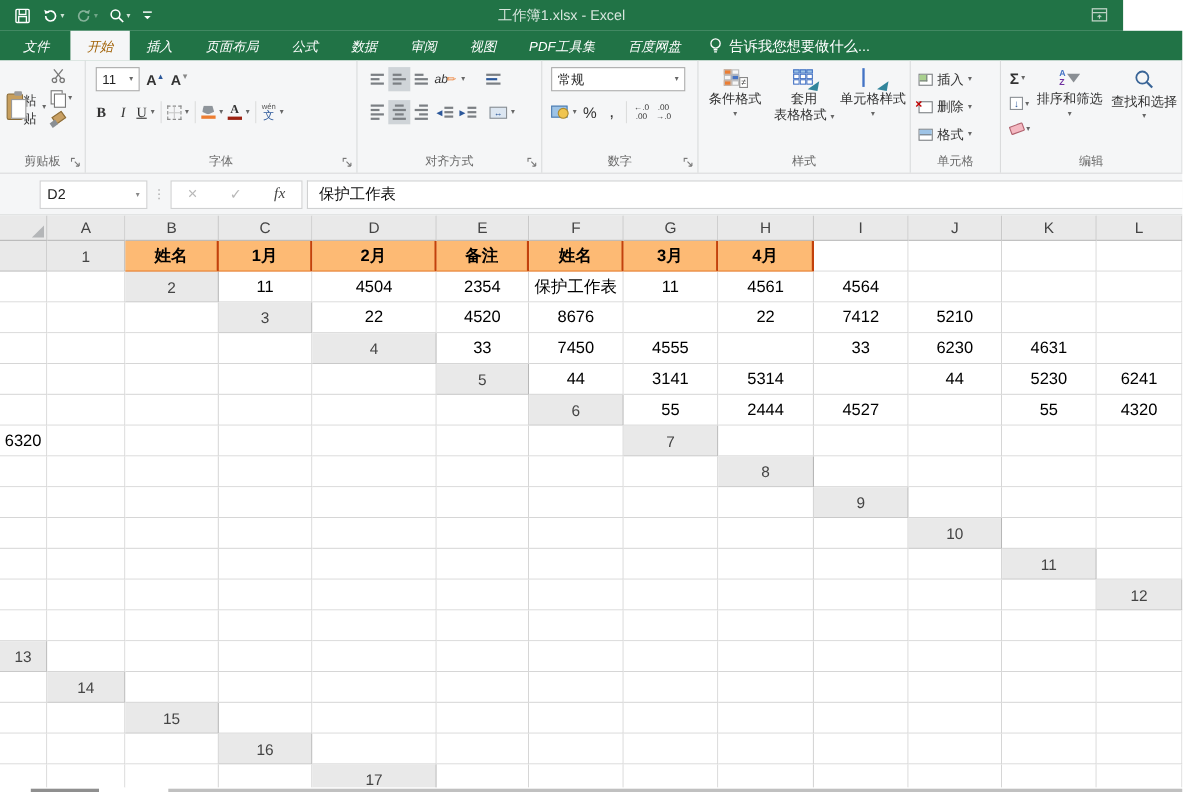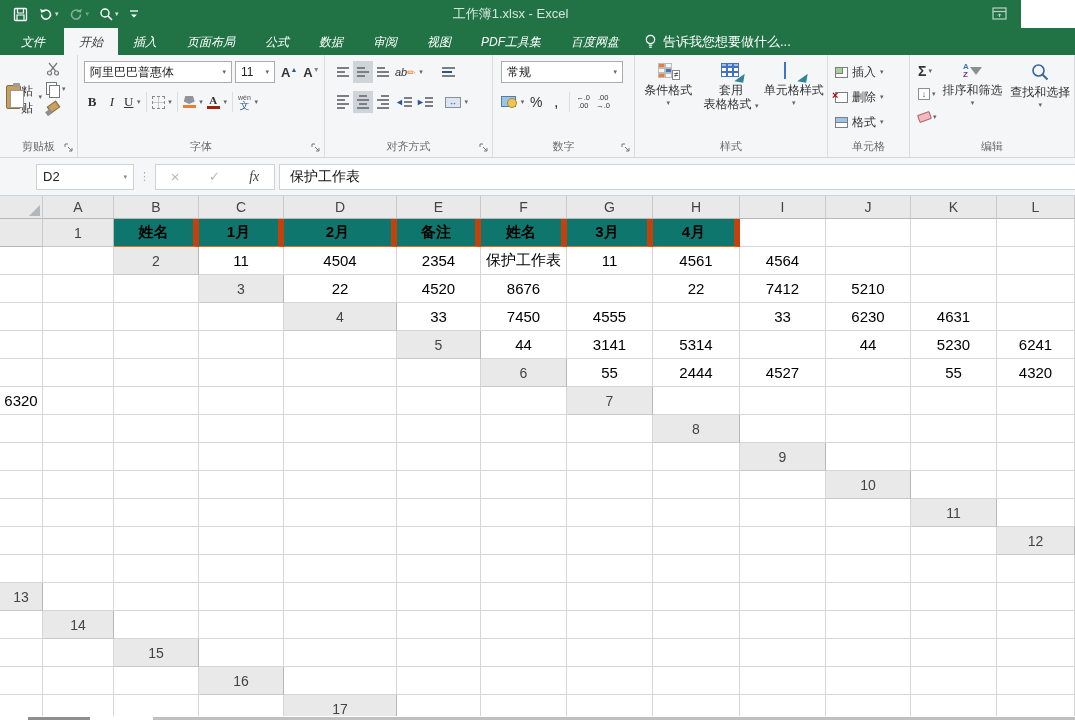--- a/index.html
+++ b/index.html
@@ -12,21 +12,21 @@
   .qat-btn { display:flex; align-items:center; gap:2px; color:#fff; padding:2px 3px; }
   .qat-btn .dd { font-size:7px; color:#cfe3d6; }
   .dim { opacity:.45; }
   .win-title { position:absolute; left:0; right:0; text-align:center; color:rgba(255,255,255,.82); font-size:13px; }
   .ribbon-opts { position:absolute; right:14px; top:7px; }
 
   
   .tabrow { position:absolute; top:28px; left:0; width:1075px; height:27px; background:#217346; display:flex; align-items:stretch; padding-left:2px; }
   .tab { color:#fff; font-size:12px; padding:6px 15px 5px; white-space:nowrap;font-style:italic; }
   .tab.file { padding:6px 19px 5px; }
-  .tab.active { background:#f5f6f7; color:#404040; }
+  .tab.active { background:#f5f6f7; color:#a16207; }
   .tellme { display:flex; align-items:center; gap:6px; color:#fff; font-size:13px; padding:0 10px; white-space:nowrap; }
 
   
   .ribbon { position:absolute; top:55px; left:0; width:1075px; height:103px; background:#f5f6f7; border-bottom:1px solid #d5d6d7; display:flex; }
   .grp { position:relative; border-right:1px solid #dadbdc; height:100%; flex:none; }
   .grp-label { position:absolute; bottom:3px; left:0; width:100%; text-align:center; font-size:11px; color:#6a6a6a; }
   .launcher { position:absolute; right:3px; bottom:4px; }
   .g-clip{width:78px} .g-font{width:247px} .g-align{width:168px} .g-num{width:142px} .g-style{width:193px} .g-cells{width:82px} .g-edit{width:165px}
   .dd { font-size:7px; color:#666; }
   .mini { display:flex; align-items:center; justify-content:center; height:22px; min-width:20px; padding:0 2px; color:#333; }
@@ -128,21 +128,21 @@
   .finput { flex:1; height:26px; background:#fff; border:1px solid #d0d1d2; border-right:none; display:flex; align-items:center; padding-left:10px; font-size:14px; color:#111; margin-left:4px; }
 
   
   .sheet { position:absolute; top:196px; left:0; width:1075px; height:520px; overflow:hidden; background:#fff; }
   .grid { display:grid; grid-template-columns:43px 71px 85px 85px 113px 84px 86px 86px 87px 86px 85px 86px 78px; grid-auto-rows:28px; grid-template-rows:23px; }
   .ch { background:#e9e9e9; border-right:1px solid #c9c9c9; border-bottom:1px solid #b7b7b7; color:#444; font-size:14px; display:flex; align-items:center; justify-content:center; }
   .corner { position:relative; }
   .corner::after { content:""; position:absolute; right:2px; bottom:2px; width:0; height:0; border-left:11px solid transparent; border-bottom:11px solid #b4b6b8; }
   .rh { background:#e9e9e9; border-right:1px solid #b7b7b7; border-bottom:1px solid #c9c9c9; color:#444; font-size:14px; display:flex; align-items:center; justify-content:center; }
   .cd { border-right:1px solid #d6d6d6; border-bottom:1px solid #d6d6d6; font-size:15px; color:#000; display:flex; align-items:center; justify-content:center; background:#fff; overflow:hidden; }
-  .cd.hdr { background:#0f766e; font-weight:bold; border-right:6px solid #c2410c; border-bottom:1px solid #e0701f; }
+  .cd.hdr { background:#fdba74; font-weight:bold; border-right:2px solid #c2410c; border-bottom:1px solid #e0701f; }
 
   .bstrip { position:absolute; top:716px; left:0; width:1075px; height:4px; background:#fff; }
   .bseg1 { position:absolute; left:28px; top:1px; width:62px; height:3px; background:#8f8f8f; }
   .bseg2 { position:absolute; left:153px; top:1px; width:922px; height:3px; background:#c0c0c0; }
 
   svg { display:block; }
 </style>
 </head>
 <body>
 
@@ -253,24 +253,20 @@
     <div class="grp-label">剪贴板</div>
     <span class="launcher">
         <svg width="10" height="10" viewBox="0 0 10 10">
           <path d="M1 4 V1 h3 M4 4 l4 4 M8 8 v-3 M8 8 h-3" fill="none" stroke="#777" stroke-width="1"></path>
         </svg>
       </span>
   </div>
 
   <div class="grp g-font">
     <div class="r1">
-      <div class="combo fontname">
-        <span>阿里巴巴普惠体</span>
-          <span class="dd">▾</span>
-      </div>
       <div class="combo fontsize">
         <span>11</span>
           <span class="dd">▾</span>
       </div>
       <span class="grow-a">A<sup>▲</sup></span>
       <span class="grow-a">A<sup style="color:#888;">▼</sup></span>
     </div>
     <div class="r2">
       <span class="mini btxt">B</span>
       <span class="mini itxt">I</span>

